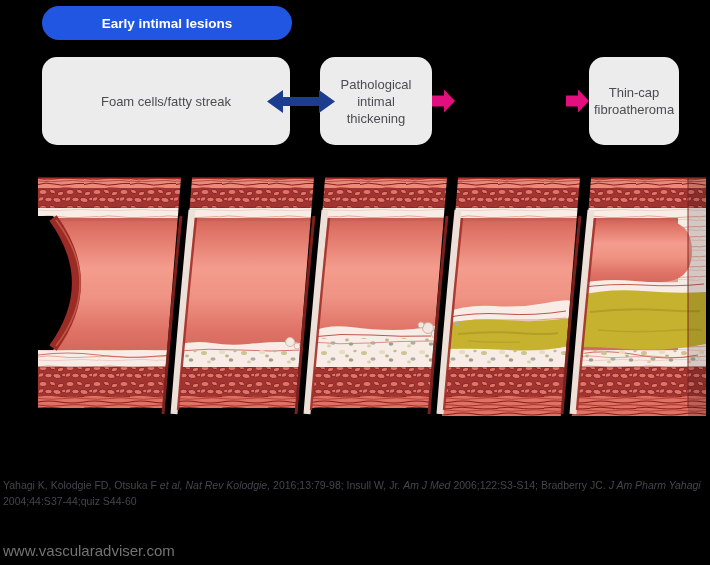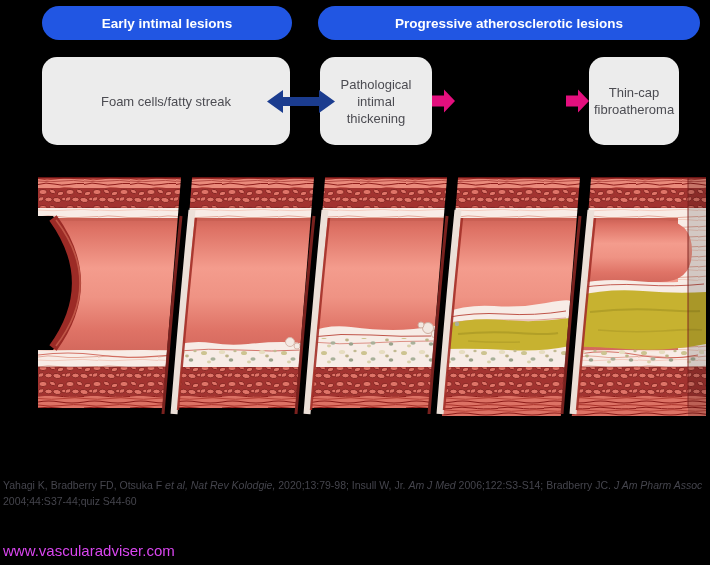--- a/index.html
+++ b/index.html
@@ -16,32 +16,29 @@
   #box-pit{left:320px;width:112px;}
   #box-fibro{left:455px;width:111px;}
   #box-thincap{left:589px;width:90px;}
   .arrow{position:absolute;top:89px;}
   #arrow-double{left:266px;width:70px;height:25px;}
   #arrow-pink1{left:432px;width:24px;height:24px;}
   #arrow-pink2{left:566px;width:24px;height:24px;}
   #artery{position:absolute;left:38px;top:172px;width:670px;height:260px;}
   #citation{position:absolute;left:3px;top:478px;width:706px;margin:0;color:#45454d;
             font-size:10.5px;line-height:15.5px;}
-  #site{position:absolute;left:3px;top:542px;color:#d946ef;font-size:15px;}
+  #site{position:absolute;left:3px;top:542px;color:#737373;font-size:15px;}
 </style>
 </head>
 <body>
 
 <div id="stage">
 
   <div class="pill" id="pill-early">
     <span>Early intimal lesions</span>
-  </div>
-  <div class="pill" id="pill-prog">
-    <span>Progressive atherosclerotic lesions</span>
   </div>
 
   <div class="fbox" id="box-pit">
     <span>Pathological intimal thickening</span>
   </div>
   <div class="fbox" id="box-foam">
     <span>Foam cells/fatty streak</span>
   </div>
   <div class="fbox" id="box-thincap">
     <span>Thin-cap fibroatheroma</span>
@@ -187,15 +184,15 @@
       <path d="M424,46 Q415,132 406,238" stroke="#a33028" stroke-width="2.4" opacity="0.9" fill="none"></path>
       <path d="M409,44 Q400,132 391,242" stroke="#8e2723" stroke-width="3" opacity="0.85" fill="none"></path>
 
       <path d="M548,0 Q538,120 527,260" stroke="#000" stroke-width="11" fill="none"></path>
       <path d="M553,38 Q544,130 535,242" stroke="#ece0d8" stroke-width="7" fill="none"></path>
       <path d="M557,46 Q548,132 539,238" stroke="#a33028" stroke-width="2.4" opacity="0.9" fill="none"></path>
       <path d="M542,44 Q533,132 524,242" stroke="#8e2723" stroke-width="3" opacity="0.85" fill="none"></path>
     </g>
   </svg>
 
-  <p id="citation"><span>Yahagi K, Bradberry FD, Otsuka F </span><i>et al, Nat Rev Kolodgie,</i><span> 2020;13:79-98; Insull W, Jr. </span><i>Am J Med</i><span> 2006;122:S3-S14; Bradberry JC. </span><i>J Am Pharm Assoc</i><span> 2004;44:S37-44;quiz S44-60</span></p>
+  <p id="citation"><span>Yahagi K, Kolodgie FD, Otsuka F </span><i>et al, Nat Rev Kolodgie,</i><span> 2016;13:79-98; Insull W, Jr. </span><i>Am J Med</i><span> 2006;122:S3-S14; Bradberry JC. </span><i>J Am Pharm Yahagi</i><span> 2004;44:S37-44;quiz S44-60</span></p>
   <div id="site">www.vascularadviser.com</div>
 </div>
 
 </body></html>

